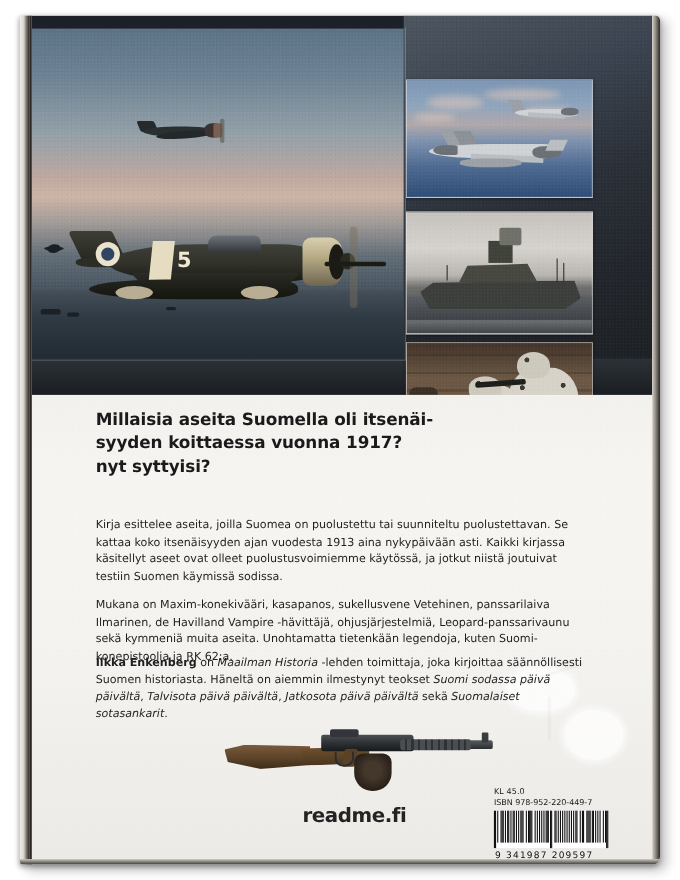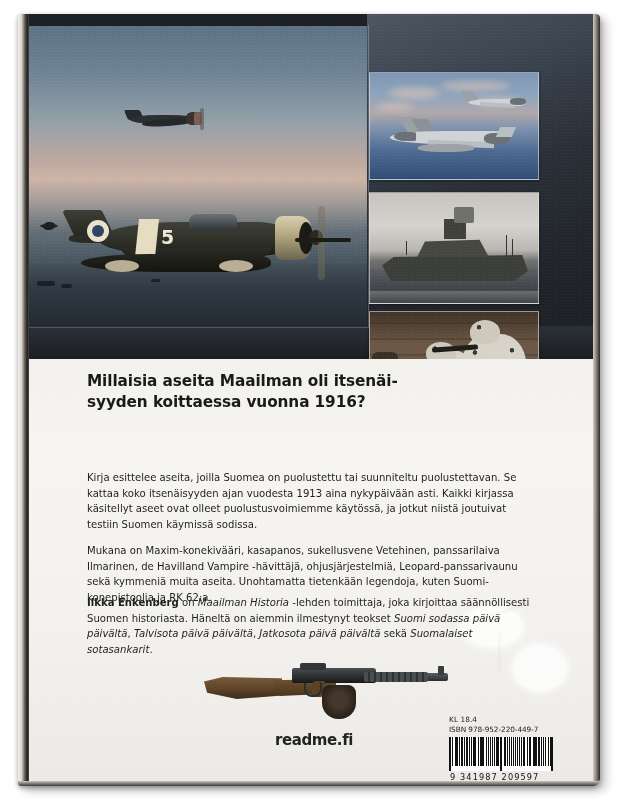--- a/index.html
+++ b/index.html
@@ -234,21 +234,21 @@
   .g-mag{position:absolute;left:118px;top:28px;width:34px;height:34px;
            background:radial-gradient(circle at 50% 45%,#44372b 30%,#2a211a 70%);
            border-radius:8px 8px 48% 48%;}
   .g-trig{position:absolute;left:100px;top:26px;width:14px;height:12px;
            border:2px solid #2b2e30;border-top:none;border-radius:0 0 8px 8px;}
   .g-grip{position:absolute;left:108px;top:24px;width:12px;height:16px;background:#5a4128;
            transform:skewX(-10deg);border-radius:2px;}
 
   
   .logo{position:absolute;left:246px;top:372px;
-        font-family:"DejaVu Sans",sans-serif;font-weight:700;font-size:15px;
+        font-family:"DejaVu Sans",sans-serif;font-weight:700;font-size:18px;
         letter-spacing:-.4px;color:#232323;}
 
   
   .bc{position:absolute;left:420px;top:356px;width:105px;}
   .bc .kl{font-family:"DejaVu Sans",sans-serif;font-size:7.3px;color:#1b1b1b;letter-spacing:.1px;}
   .bc .isbn{font-family:"DejaVu Sans",sans-serif;font-size:7.3px;color:#1b1b1b;letter-spacing:-.05px;margin-top:1px;}
   .bars{position:relative;margin-top:3px;height:34px;width:103px;background:#ffffff;
         display:flex;align-items:flex-start;}
   .bar{background:#111;margin-right:1px;}
   .bc .digits{font-family:"DejaVu Sans",sans-serif;font-size:8.2px;color:#111;
@@ -371,22 +371,23 @@
 
       <div class="paper">
         <div class="paper-tex"></div>
 
         <div class="scuff" style="left:432px;top:248px;width:62px;height:40px;"></div>
         <div class="scuff-d" style="left:448px;top:252px;width:54px;height:1px;transform:rotate(-18deg);"></div>
         <div class="scuff" style="left:484px;top:286px;width:54px;height:46px;"></div>
         <div class="scuff-d" style="left:470px;top:274px;width:1px;height:40px;"></div>
 
         <div class="headline">
-          <div>Millaisia aseita Maailman oli itsenäi-</div>
-          <div>syyden koittaessa vuonna 1916?</div>
+          <div>Millaisia aseita Suomella oli itsenäi-</div>
+          <div>syyden koittaessa vuonna 1917?</div>
+          <div>nyt syttyisi?</div>
         </div>
 
         <div class="body p1">Kirja esittelee aseita, joilla Suomea on puolustettu tai suunniteltu puolustettavan. Se kattaa koko itsenäisyyden ajan vuodesta 1913 aina nykypäivään asti. Kaikki kirjassa käsitellyt aseet ovat olleet puolustusvoimiemme käytössä, ja jotkut niistä joutuivat testiin Suomen käymissä sodissa.</div>
         <div class="body p2">Mukana on Maxim-konekivääri, kasapanos, sukellusvene Vetehinen, panssarilaiva Ilmarinen, de Havilland Vampire -hävittäjä, ohjusjärjestelmiä, Leopard-panssarivaunu sekä kymmeniä muita aseita. Unohtamatta tietenkään legendoja, kuten Suomi-konepistoolia ja RK 62:a.</div>
 
         <div class="body p3"><b>Ilkka Enkenberg</b><span> on </span><i>Maailman Historia</i><span> -lehden toimittaja, joka kirjoittaa säännöllisesti Suomen historiasta. Häneltä on aiemmin ilmestynyt teokset </span><i>Suomi sodassa päivä päivältä</i><span>, </span><i>Talvisota päivä päivältä</i><span>, </span><i>Jatkosota päivä päivältä</i><span> sekä </span><i>Suomalaiset sotasankarit</i><span>.</span></div>
 
         <div class="gun">
           <div class="g-stock"></div>
           <div class="g-fore"></div>
@@ -396,21 +397,21 @@
           <div class="g-trig"></div>
           <div class="g-mag"></div>
           <div class="g-barrel"></div>
           <div class="g-jacket"></div>
           <div class="g-fsight"></div>
         </div>
 
         <div class="logo">readme.fi</div>
 
         <div class="bc">
-          <div class="kl">KL 18.4</div>
+          <div class="kl">KL 45.0</div>
           <div class="isbn">ISBN 978-952-220-449-7</div>
           <div class="bars" id="bars">
               <div class="bar" style="width: 1px; height: 34px; margin-right: 1px;"></div>
               <div class="bar" style="width: 1px; height: 34px; margin-right: 2px;"></div>
               <div class="bar" style="width: 2px; height: 29px; margin-right: 2px;"></div>
               <div class="bar" style="width: 2px; height: 29px; margin-right: 1px;"></div>
               <div class="bar" style="width: 2px; height: 29px; margin-right: 1px;"></div>
               <div class="bar" style="width: 2px; height: 29px; margin-right: 1px;"></div>
               <div class="bar" style="width: 2px; height: 29px; margin-right: 2px;"></div>
               <div class="bar" style="width: 1px; height: 29px; margin-right: 1px;"></div>

